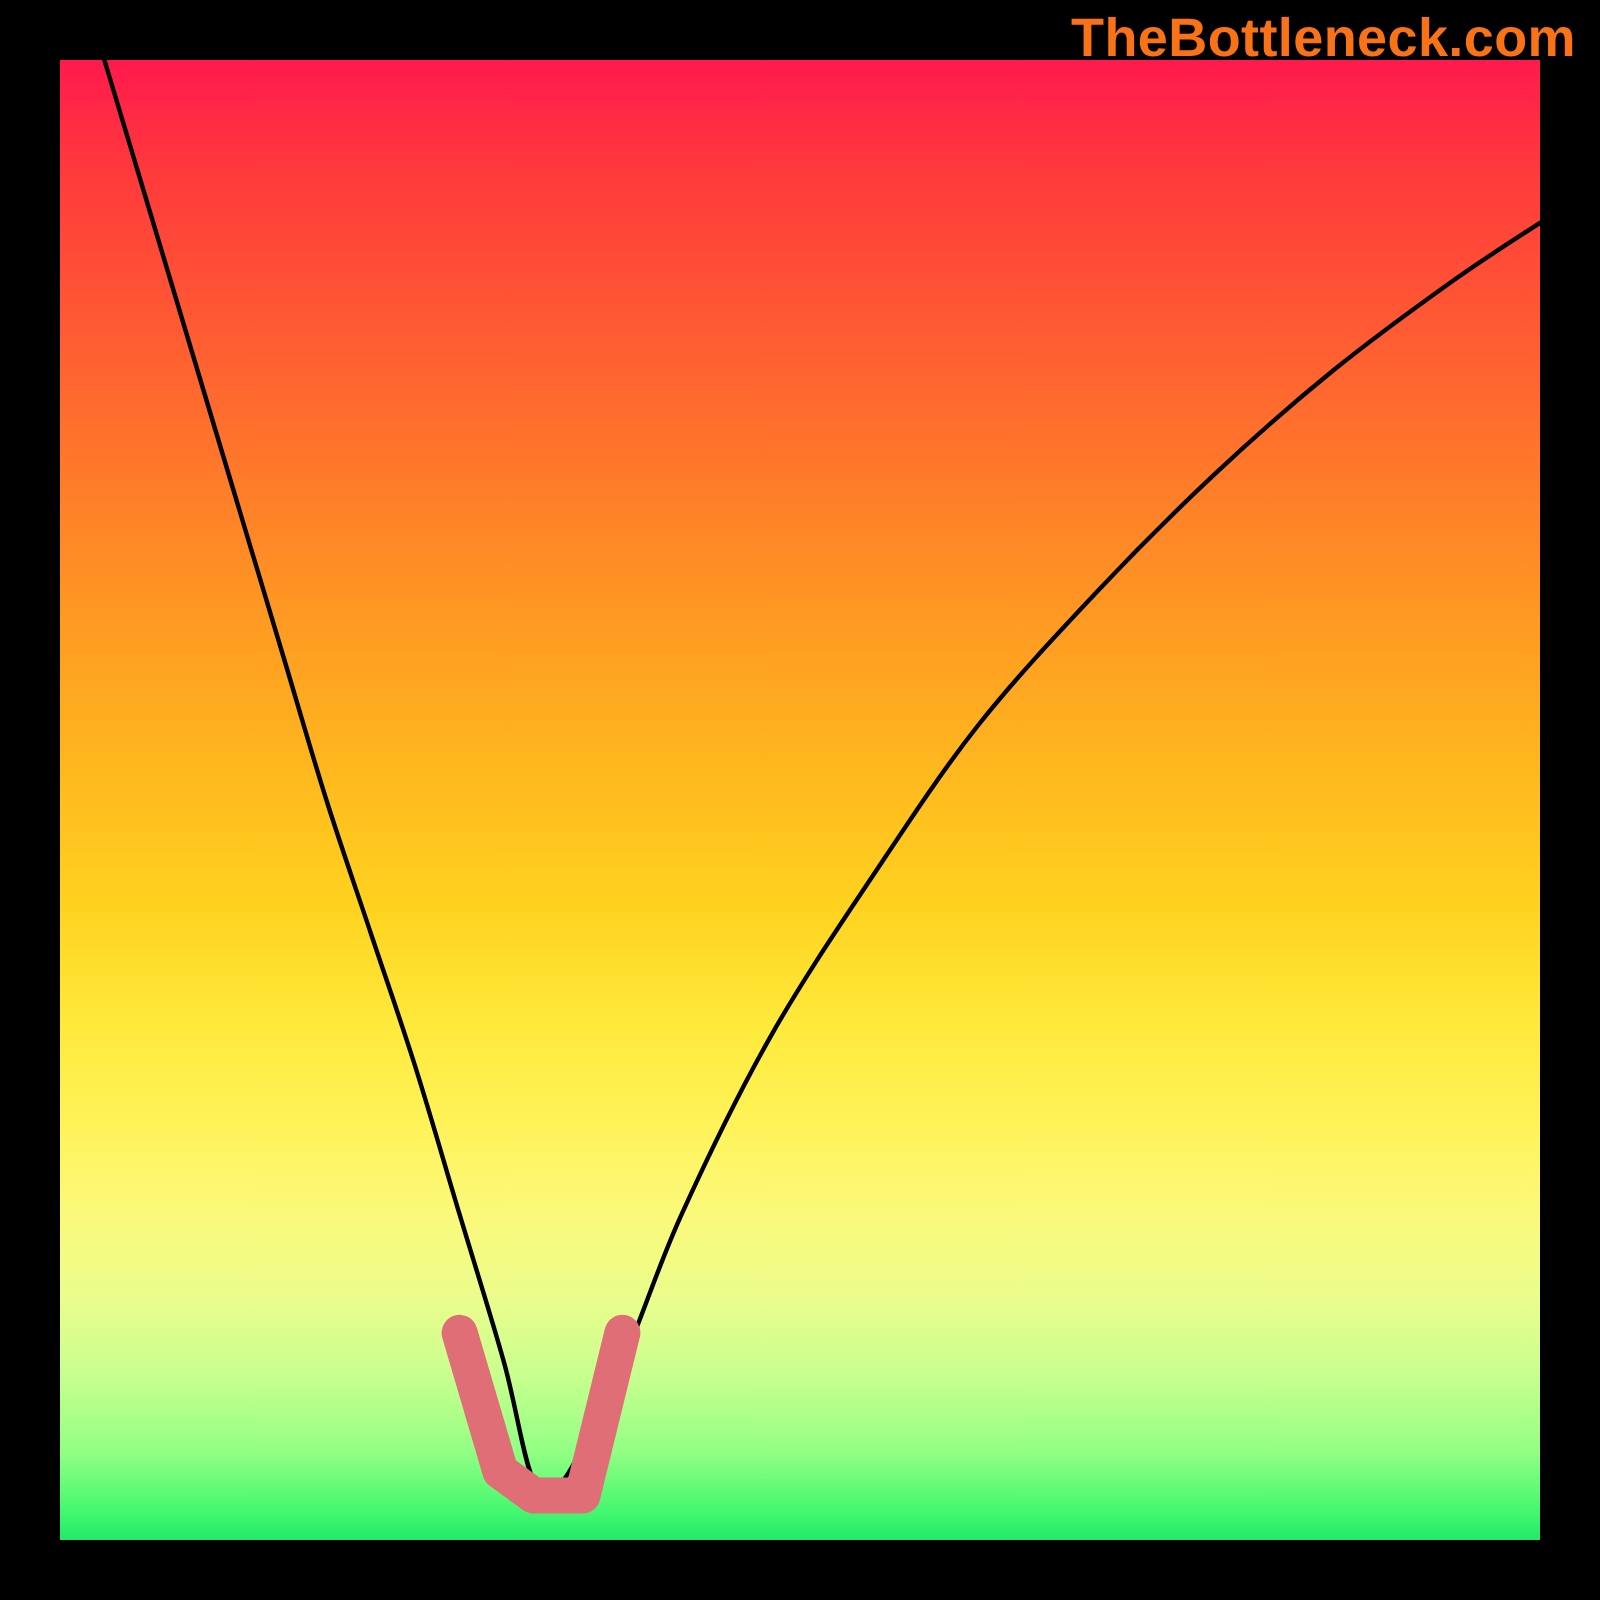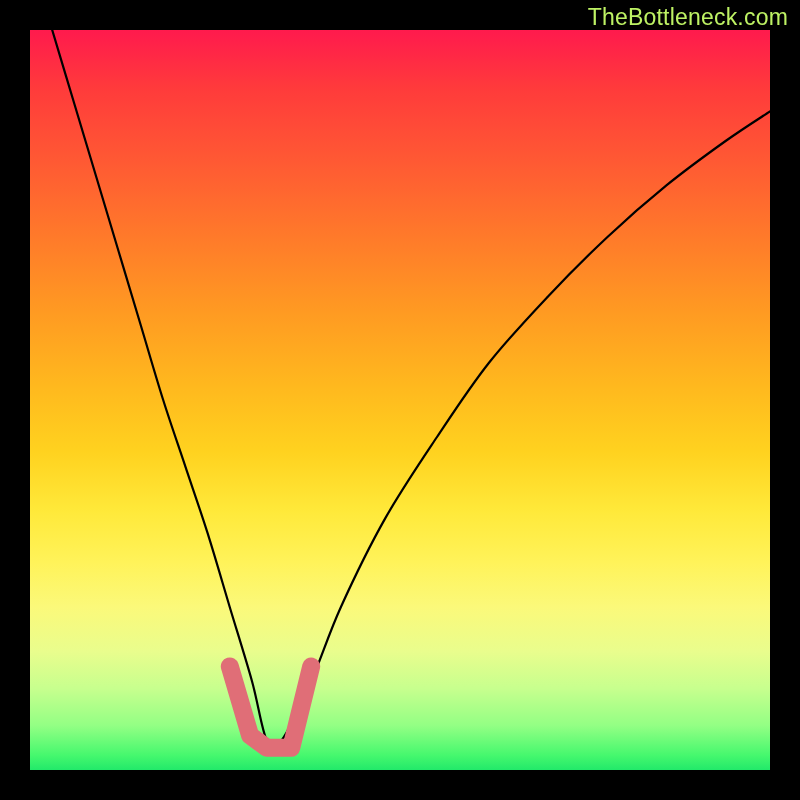--- a/index.html
+++ b/index.html
@@ -43,23 +43,23 @@
       #93ff84 94%,
       #46f86e 98%,
       #22e96a 100%
     );
   }
   .watermark {
     position: absolute;
     top: 4px;
     right: 12px;
     font-family: Arial, Helvetica, sans-serif;
-    font-size: 23px;
-    font-weight: 400;
-    color: #bef264;
+    font-size: 27px;
+    font-weight: 700;
+    color: #f97316;
     letter-spacing: 0.2px;
     user-select: none;
   }
   svg.curve {
     position: absolute;
     inset: 0;
   }
 </style>
 </head>
 <body>

